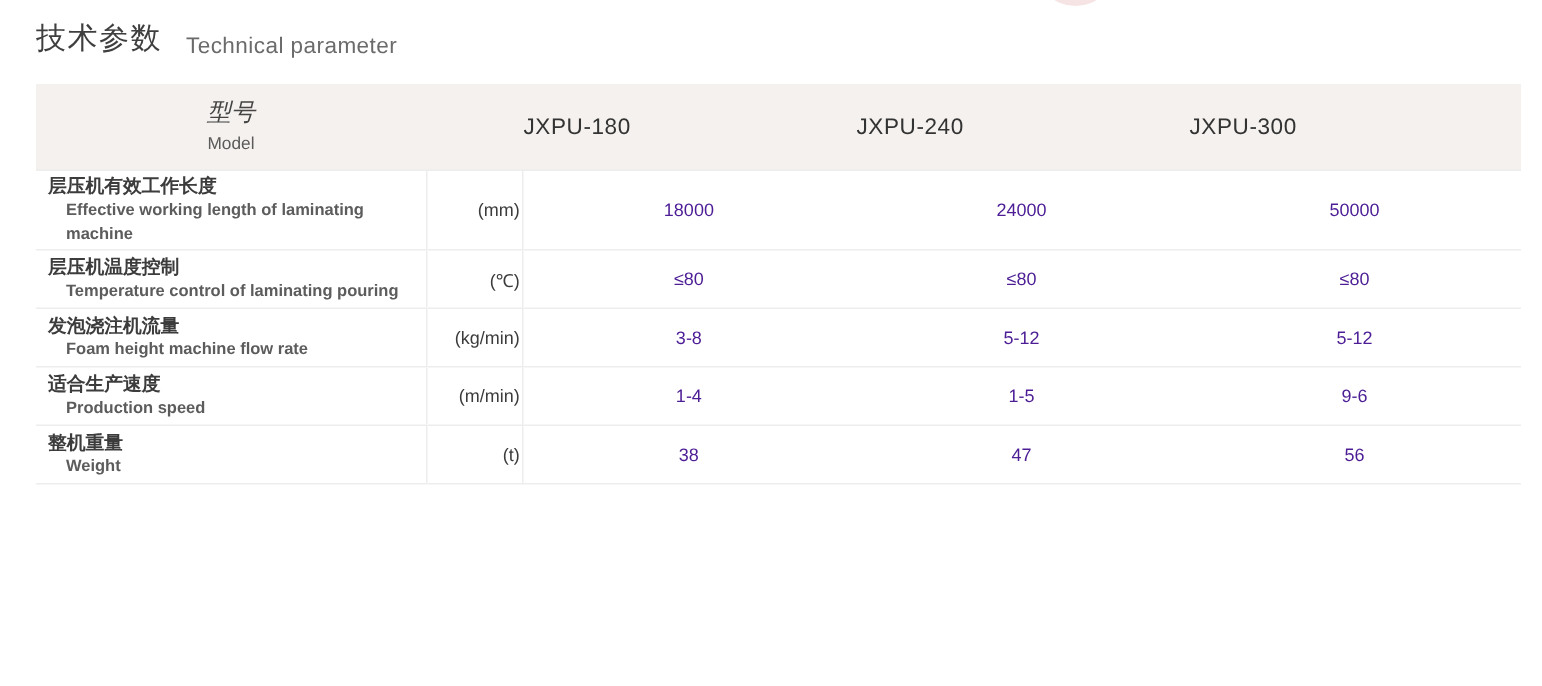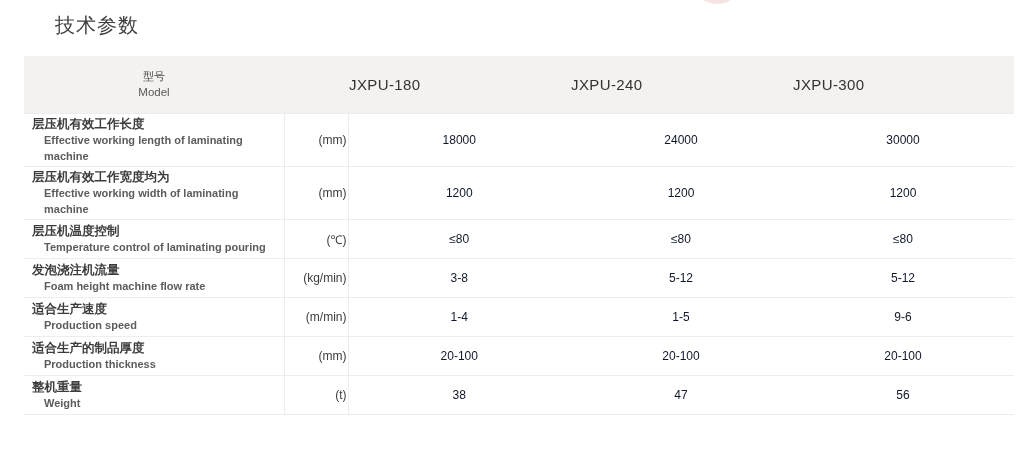--- a/index.html
+++ b/index.html
@@ -24,21 +24,20 @@
     background: #f6e3e4;
     border-radius: 0 0 40px 40px;
   }
   .page-title {
     position: absolute;
     top: 12px;
     left: 24px;
     display: flex;
     align-items: flex-end;
     gap: 16px;
-    margin-left: 31px;
   }
   .page-title .cn {
     font-size: 20px;
     color: #3f3f3f;
     font-weight: normal;
     letter-spacing: 1px;
   }
   .page-title .en {
     font-size: 15px;
     color: #6b6b6b;
@@ -64,21 +63,21 @@
   }
   th.c-label { width: 258px; }
   th.c-unit  { width: 62px; }
   th.c-model { width: 220px; }
   .head-model {
     font-size: 12px;
     color: #444;
     line-height: 1.5;
     text-align: center;
   }
-  .head-model .cn { display: block; font-size: 11px; }
+  .head-model .cn { display: block; font-size: 16px; font-style: italic; }
   .head-model .en { display: block; font-size: 11.5px; color: #5a5a5a; }
   .model-name {
     font-size: 15px;
     color: #333;
     text-align: left;
     letter-spacing: 0.4px;
   }
   table.spec tbody td {
     border-bottom: 1px solid #ededed;
     height: 36px;
@@ -97,30 +96,31 @@
   td.unit {
     text-align: right;
     font-size: 11.5px;
     color: #3c3c3c;
     border-left: 1px solid #ededed;
     border-right: 1px solid #ededed;
   }
   td.val {
     text-align: center;
     font-size: 12px;
-    color: #0f172a;
+    color: #4c1d95;
   }
 </style>
 </head>
 <body>
 
 <div class="blob"></div>
 
 <div class="page-title">
   <span class="cn">技术参数</span>
+  <span class="en">Technical parameter</span>
 </div>
 
 <div class="table-wrap">
   <table class="spec">
     <thead>
       <tr>
         <th class="c-label">
           <div class="head-model">
             <span class="cn">型号</span>
             <span class="en">Model</span>
@@ -140,31 +140,21 @@
     </thead>
     <tbody>
       <tr>
         <td class="label">
           <span class="cn">层压机有效工作长度</span>
           <span class="en">Effective working length of laminating machine</span>
         </td>
         <td class="unit">(mm)</td>
         <td class="val">18000</td>
         <td class="val">24000</td>
-        <td class="val">30000</td>
-      </tr>
-      <tr>
-        <td class="label">
-          <span class="cn">层压机有效工作宽度均为</span>
-          <span class="en">Effective working width of laminating machine</span>
-        </td>
-        <td class="unit">(mm)</td>
-        <td class="val">1200</td>
-        <td class="val">1200</td>
-        <td class="val">1200</td>
+        <td class="val">50000</td>
       </tr>
       <tr>
         <td class="label">
           <span class="cn">层压机温度控制</span>
           <span class="en">Temperature control of laminating pouring</span>
         </td>
         <td class="unit">(℃)</td>
         <td class="val">≤80</td>
         <td class="val">≤80</td>
         <td class="val">≤80</td>
@@ -184,30 +174,20 @@
           <span class="cn">适合生产速度</span>
           <span class="en">Production speed</span>
         </td>
         <td class="unit">(m/min)</td>
         <td class="val">1-4</td>
         <td class="val">1-5</td>
         <td class="val">9-6</td>
       </tr>
       <tr>
         <td class="label">
-          <span class="cn">适合生产的制品厚度</span>
-          <span class="en">Production thickness</span>
-        </td>
-        <td class="unit">(mm)</td>
-        <td class="val">20-100</td>
-        <td class="val">20-100</td>
-        <td class="val">20-100</td>
-      </tr>
-      <tr>
-        <td class="label">
           <span class="cn">整机重量</span>
           <span class="en">Weight</span>
         </td>
         <td class="unit">(t)</td>
         <td class="val">38</td>
         <td class="val">47</td>
         <td class="val">56</td>
       </tr>
     </tbody>
   </table>

